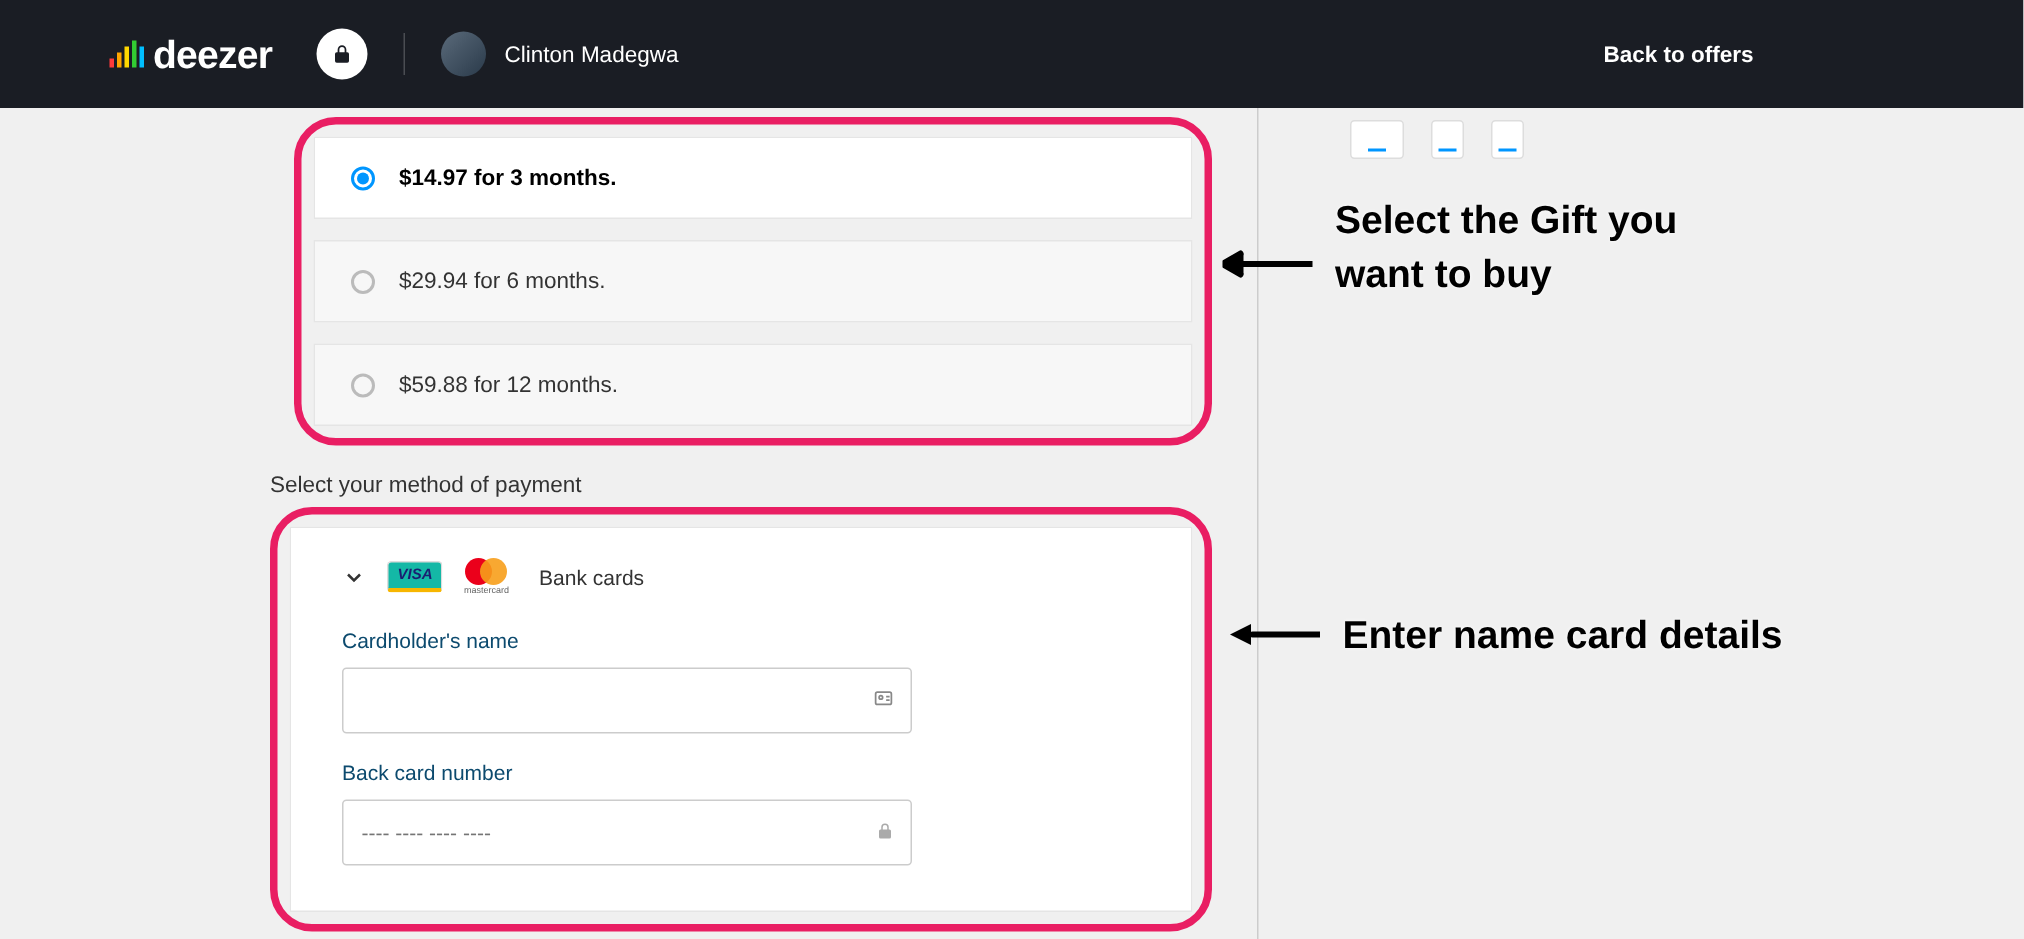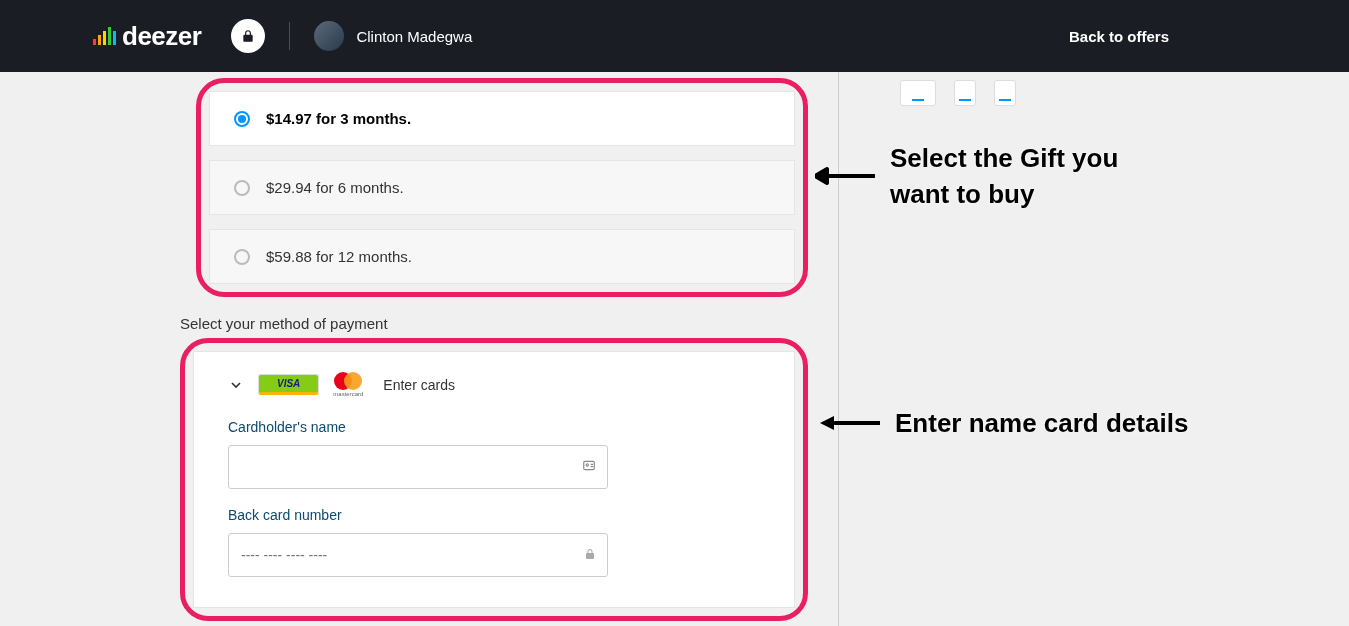--- a/index.html
+++ b/index.html
@@ -3,21 +3,21 @@
 <meta charset="utf-8">
 <style>
 * { margin: 0; padding: 0; box-sizing: border-box; font-family: Arial, Helvetica, sans-serif; }
 body { background: #f0f0f0; width: 1349px; height: 626px; overflow: hidden; }
 
 .header {
   background: #1a1d24;
   height: 72px;
   display: flex;
   align-items: center;
-  padding: 0 93px;
+  padding: 0 73px;
   position: relative;
 }
 .logo-wrap { display: flex; align-items: center; gap: 6px; }
 .logo-bars { display: flex; align-items: flex-end; gap: 2px; height: 18px; }
 .bar { width: 3px; }
 .bar1 { background: #ff3a3a; height: 6px; }
 .bar2 { background: #ffa500; height: 10px; }
 .bar3 { background: #ffd700; height: 14px; }
 .bar4 { background: #32cd32; height: 18px; }
 .bar5 { background: #00bfff; height: 14px; }
@@ -79,21 +79,21 @@
 .section-label { font-size: 15px; color: #333; margin: 18px 0 0 0; }
 
 .payment-card {
   background: #fff;
   border: 1px solid #e5e5e5;
   padding: 20px 34px 30px 34px;
 }
 .payment-header { display: flex; align-items: center; gap: 14px; margin-bottom: 22px; }
 .chevron { color: #333; }
 .visa-badge {
-  background: #84cc16; border: 1px solid #ddd; padding: 3px 18px; border-radius: 3px;
+  background: #14b8a6; border: 1px solid #ddd; padding: 3px 6px; border-radius: 3px;
   font-size: 10px; font-weight: 900; font-style: italic; color: #1a1f71;
   border-bottom: 3px solid #f7b600;
 }
 .mc-badge { display: flex; align-items: center; }
 .mc-circle1 { width: 18px; height: 18px; border-radius: 50%; background: #eb001b; }
 .mc-circle2 { width: 18px; height: 18px; border-radius: 50%; background: #f79e1b; margin-left: -8px; opacity: 0.9; }
 .payment-type { font-size: 14px; color: #333; margin-left: 6px; }
 .mc-label { font-size: 6px; color: #666; margin-top: 1px; }
 
 .field-label { font-size: 14px; color: #0c4a6e; margin-bottom: 10px; margin-top: 18px; }
@@ -104,21 +104,21 @@
 }
 .input-icon {
   position: absolute; right: 12px; top: 50%; transform: translateY(-50%);
   color: #888; font-size: 14px;
 }
 
 .annotation {
   position: absolute; font-size: 26px; font-weight: 900; color: #000;
   text-shadow: 0 0 3px rgba(255,255,255,0.8);
 }
-.annotation1 { top: 140px; left: 890px; line-height: 1.4; }
+.annotation1 { top: 128px; left: 890px; line-height: 1.4; }
 .annotation2 { top: 408px; left: 895px; }
 
 .arrow {
   position: absolute; width: 60px; height: 20px;
 }
 .arrow svg { width: 100%; height: 100%; }
 .arrow1 { top: 166px; left: 815px; }
 .arrow2 { top: 413px; left: 820px; }
 
 .side-divider { position: absolute; left: 838px; top: 72px; width: 1px; height: 560px; background: #ccc; }
@@ -189,21 +189,21 @@
               <polyline points="6 9 12 15 18 9"></polyline>
             </svg>
           <span class="visa-badge">VISA</span>
           <div style="display:flex;flex-direction:column;align-items:center;">
             <div class="mc-badge">
                 <div class="mc-circle1"></div>
                 <div class="mc-circle2"></div>
               </div>
             <span class="mc-label">mastercard</span>
           </div>
-          <span class="payment-type">Enter cards</span>
+          <span class="payment-type">Bank cards</span>
         </div>
 
         <div class="field-label">Cardholder's name</div>
         <div class="input-wrap">
           <input class="text-input" type="text" style="">
           <span class="input-icon">
             <svg width="14" height="14" viewBox="0 0 24 24" fill="none" stroke="#888" stroke-width="2">
                 <rect x="3" y="5" width="18" height="14" rx="2"></rect>
                 <circle cx="9" cy="11" r="2"></circle>
                 <path d="M15 10h4M15 14h4"></path>

